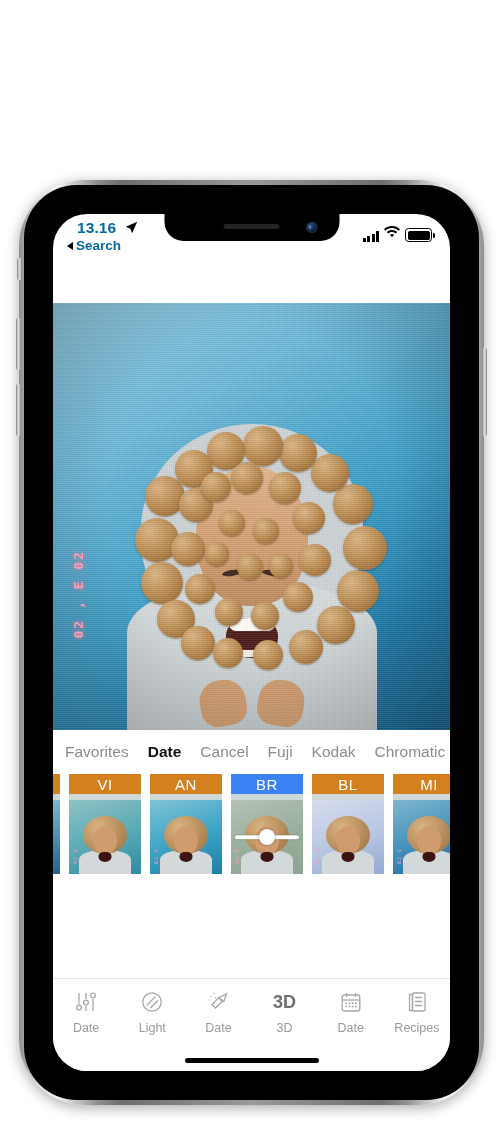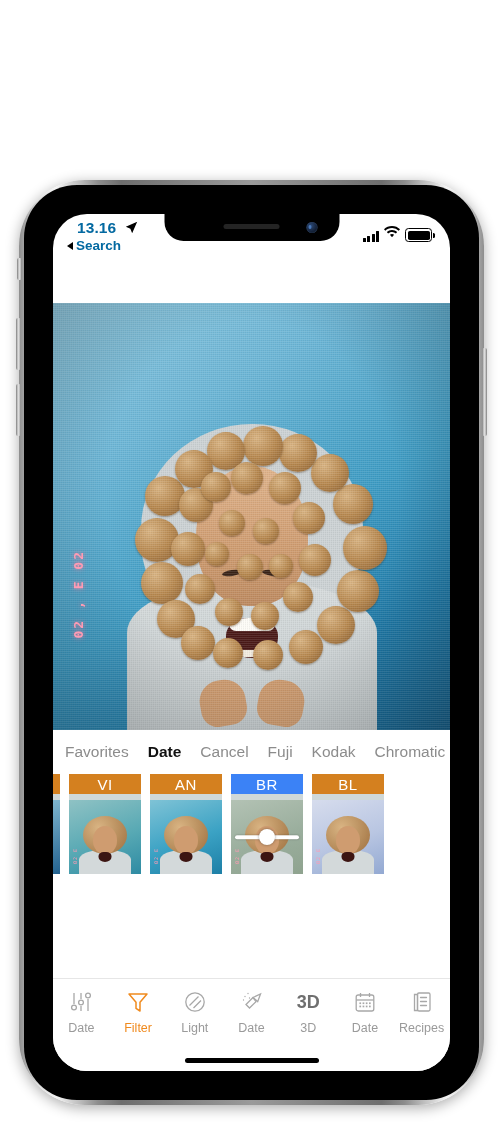--- a/index.html
+++ b/index.html
@@ -334,44 +334,50 @@
             <div class="th-date">02 E</div>
             <div class="th-sub">
               <div class="th-body"></div>
               <div class="th-hair"></div>
               <div class="th-face">
                 <div class="th-mouth"></div>
               </div>
             </div>
           </div>
         </div>
+        <div class="thumb">
+          <div class="th-head" style="background: rgb(212, 128, 31);">MI</div>
+          <div class="th-img">
+            <div class="th-bg" style="background:linear-gradient(160deg,#7fb6cf 0%,#3f8fbb 55%,#23628f 100%)"></div>
+            <div class="th-date">02 E</div>
+            <div class="th-sub">
+              <div class="th-body"></div>
+              <div class="th-hair"></div>
+              <div class="th-face">
+                <div class="th-mouth"></div>
+              </div>
+            </div>
+          </div>
+        </div>
       </div>
 
     <div class="toolbar" id="toolHost">
         <div class="tool">
           <div class="tl-ic">
             <svg width="24" height="24" viewBox="0 0 24 24" fill="none" stroke="#a8a8a8" stroke-width="1.3">
               <line x1="5" y1="3" x2="5" y2="14"></line>
               <circle cx="5" cy="17.5" r="2.4"></circle>
               <line x1="12" y1="3" x2="12" y2="9"></line>
               <circle cx="12" cy="12.5" r="2.4"></circle>
               <line x1="12" y1="16" x2="12" y2="21"></line>
               <line x1="19" y1="9" x2="19" y2="21"></line>
               <circle cx="19" cy="5.5" r="2.4"></circle>
             </svg>
           </div>
           <div class="tl-lb">Date</div>
-        </div>
-        <div class="tool active">
-          <div class="tl-ic">
-            <svg width="24" height="24" viewBox="0 0 24 24" fill="none" stroke="#f08a1e" stroke-width="1.5" stroke-linejoin="round">
-              <path d="M3 4h18l-7 8.2V21l-4-2.6v-6.2z"></path>
-            </svg>
-          </div>
-          <div class="tl-lb">Filter</div>
         </div>
         <div class="tool">
           <div class="tl-ic">
             <svg width="24" height="24" viewBox="0 0 24 24" fill="none" stroke="#a8a8a8" stroke-width="1.3">
               <circle cx="12" cy="12" r="9.2"></circle>
               <path d="M6.5 15.5 15.5 6.5M10.5 18 18 10.5"></path>
             </svg>
           </div>
           <div class="tl-lb">Light</div>
         </div>

